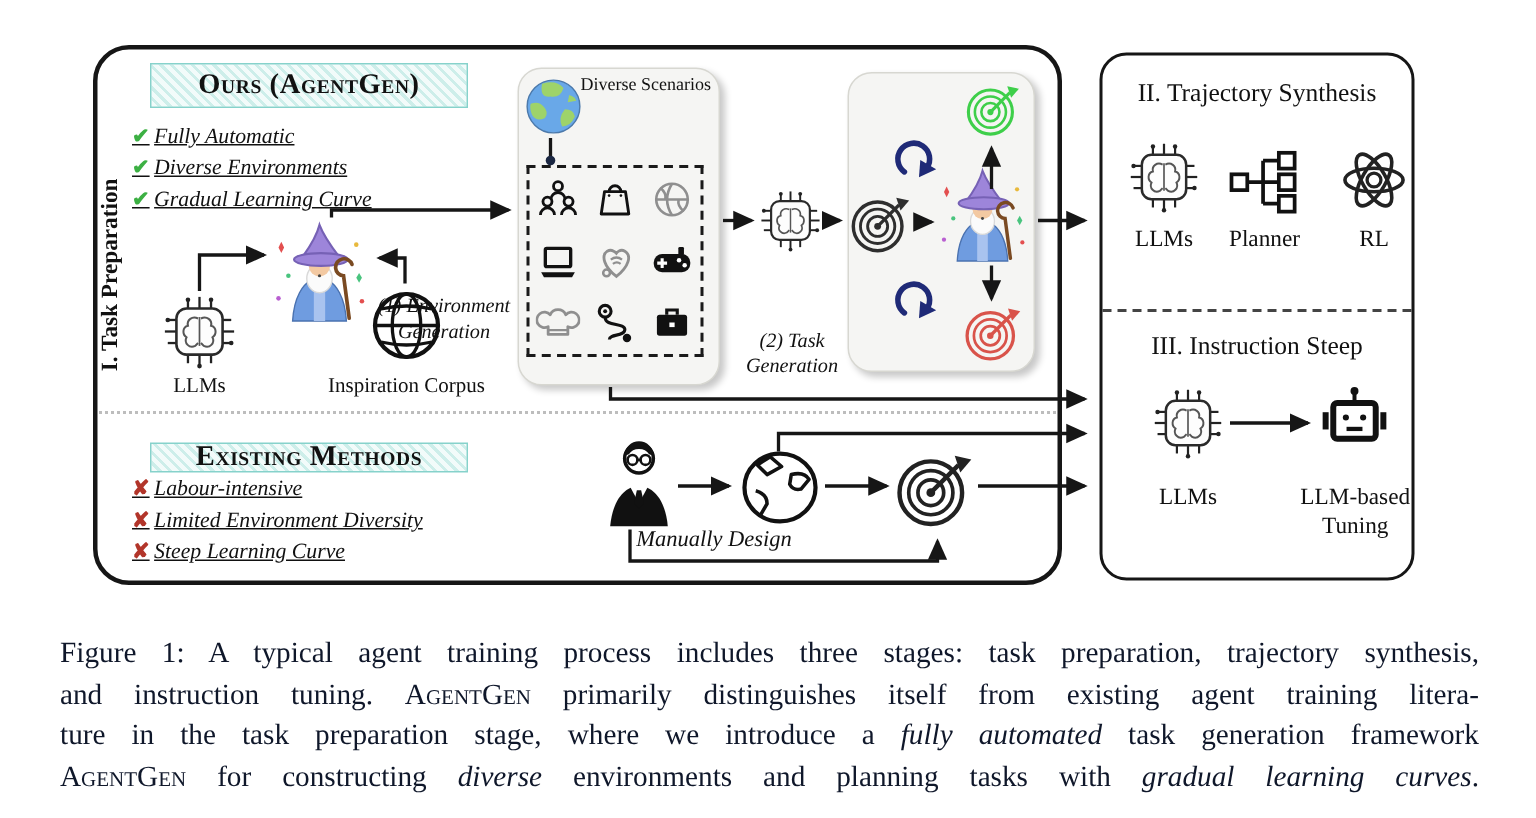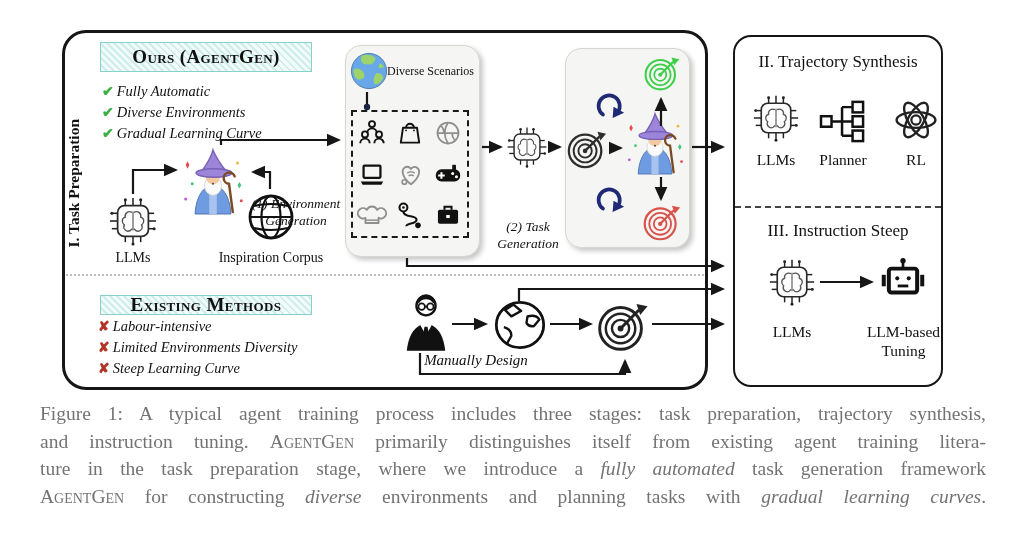--- a/index.html
+++ b/index.html
@@ -38,21 +38,21 @@
   .ds-grid{display:grid;grid-template-columns:repeat(3,1fr);grid-template-rows:repeat(3,1fr);
            align-items:center;justify-items:center;}
 
   
   .panel-title{font-weight:normal;font-size:17px;text-align:center;}
   .panel-label{font-size:15.5px;text-align:center;line-height:19px;}
   .dashed-div{border-top:2px dashed #444;}
   .dotted-sep{border-top:2px dotted #bdbdbd;}
 
   
-  .caption{position:absolute;left:40px;top:400px;width:946px;font-size:19.5px;line-height:27.5px;color:#737373;}
+  .caption{position:absolute;left:40px;top:422px;width:946px;font-size:19.5px;line-height:27.5px;color:#0f172a;}
   .cap-line{text-align:justify;text-align-last:justify;}
   .cap-line:last-child{text-align-last:justify;}
   .it{font-style:italic;}
   .sc{font-variant:small-caps;}
 
   svg{display:block;}
 </style>
 </head>
 <body>
 
@@ -242,21 +242,21 @@
   </svg>
 
   <div class="abs outer-box"></div>
   <div class="abs vlabel">
     <span>I. Task Preparation</span>
   </div>
 
   <div class="abs hdr" style="left:100px;top:42px;width:212px;height:30px;">
     <span>Ours (AgentGen)</span>
   </div>
-  <div class="abs chk-list" style="left:102px;top:81px;">
+  <div class="abs chk-list" style="left:88px;top:81px;text-decoration:underline;">
     <div class="row"><span class="glyph-ok">✔</span><span>Fully Automatic</span></div>
     <div class="row"><span class="glyph-ok">✔</span><span>Diverse Environments</span></div>
     <div class="row"><span class="glyph-ok">✔</span><span>Gradual Learning Curve</span></div>
   </div>
 
   <svg class="abs" style="left:180px;top:146px;" width="66" height="70" viewBox="0 0 70 74">
       <use href="#sym-wizard"></use>
     </svg>
   <div class="abs ital-label" style="left:244px;top:148px;width:104px;">
     <span>(1) Environment</span><br>
@@ -270,42 +270,42 @@
   <svg class="abs" style="left:245px;top:191px;" width="52" height="52" viewBox="0 0 52 52">
       <use href="#sym-globewire"></use>
     </svg>
   <div class="abs small-label" style="left:202px;top:250px;width:138px;">Inspiration Corpus</div>
 
   <div class="abs dotted-sep" style="left:66px;top:274px;width:638px;"></div>
 
   <div class="abs hdr" style="left:100px;top:295px;width:212px;height:20px;">
     <span>Existing Methods</span>
   </div>
-  <div class="abs chk-list" style="left:98px;top:316px;">
+  <div class="abs chk-list" style="left:88px;top:316px;text-decoration:underline;">
     <div class="row"><span class="glyph-x">✘</span><span>Labour-intensive</span></div>
-    <div class="row"><span class="glyph-x">✘</span><span>Limited Environments Diversity</span></div>
+    <div class="row"><span class="glyph-x">✘</span><span>Limited Environment Diversity</span></div>
     <div class="row"><span class="glyph-x">✘</span><span>Steep Learning Curve</span></div>
   </div>
 
   <svg class="abs" style="left:402px;top:291px;" width="48" height="62" viewBox="0 0 50 64">
       <use href="#sym-person"></use>
     </svg>
   <div class="abs md-label" style="left:414px;top:352px;width:124px;">Manually Design</div>
   <svg class="abs" style="left:492px;top:299px;" width="56" height="52" viewBox="0 0 52 48">
       <use href="#sym-earthline"></use>
     </svg>
   <svg class="abs" style="left:596px;top:299px;" width="54" height="54" viewBox="0 0 44 44" color="#222">
       <use href="#sym-target"></use>
     </svg>
 
   <div class="abs gray-box" style="left:345px;top:45px;width:135px;height:212px;"></div>
   <svg class="abs" style="left:350px;top:52px;" width="38" height="38" viewBox="0 0 40 40">
       <use href="#sym-earth"></use>
     </svg>
-  <div class="abs ds-title" style="left:387px;top:64px;width:90px;">Diverse Scenarios</div>
+  <div class="abs ds-title" style="left:387px;top:49px;width:90px;">Diverse Scenarios</div>
   <div class="abs dashed-rect ds-grid" style="left:351px;top:110px;width:118px;height:128px;">
     <svg width="30" height="30" viewBox="0 0 32 32">
         <use href="#sym-people"></use>
       </svg>
     <svg width="28" height="28" viewBox="0 0 32 32">
         <use href="#sym-bag"></use>
       </svg>
     <svg width="28" height="28" viewBox="0 0 32 32">
         <use href="#sym-basketball"></use>
       </svg>

